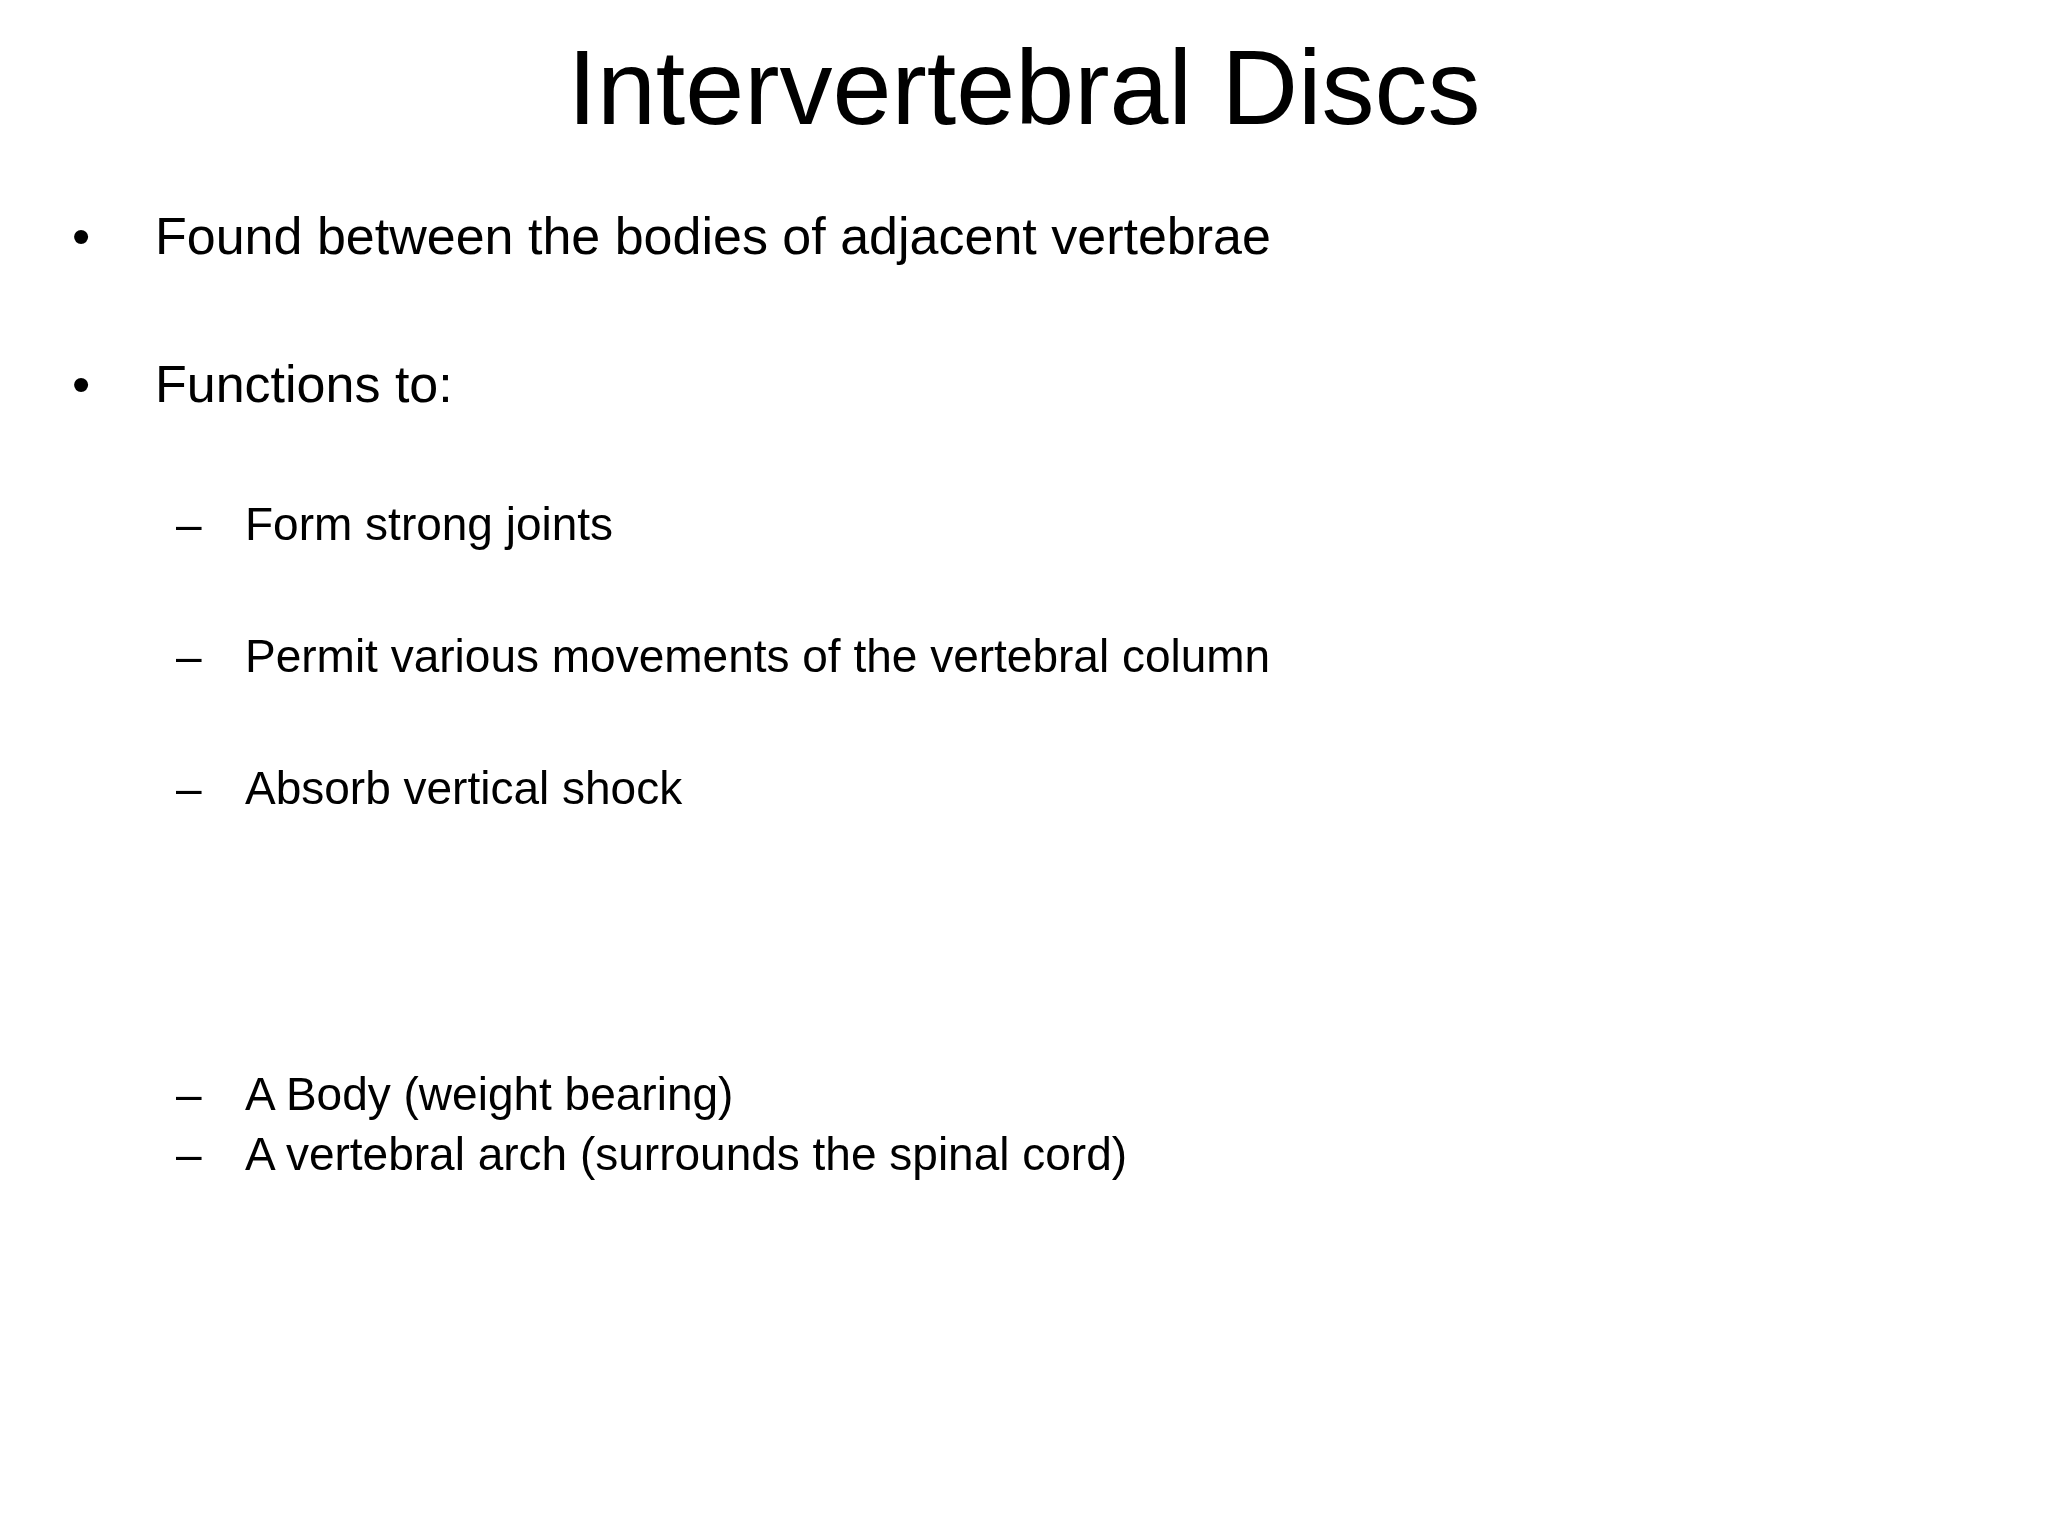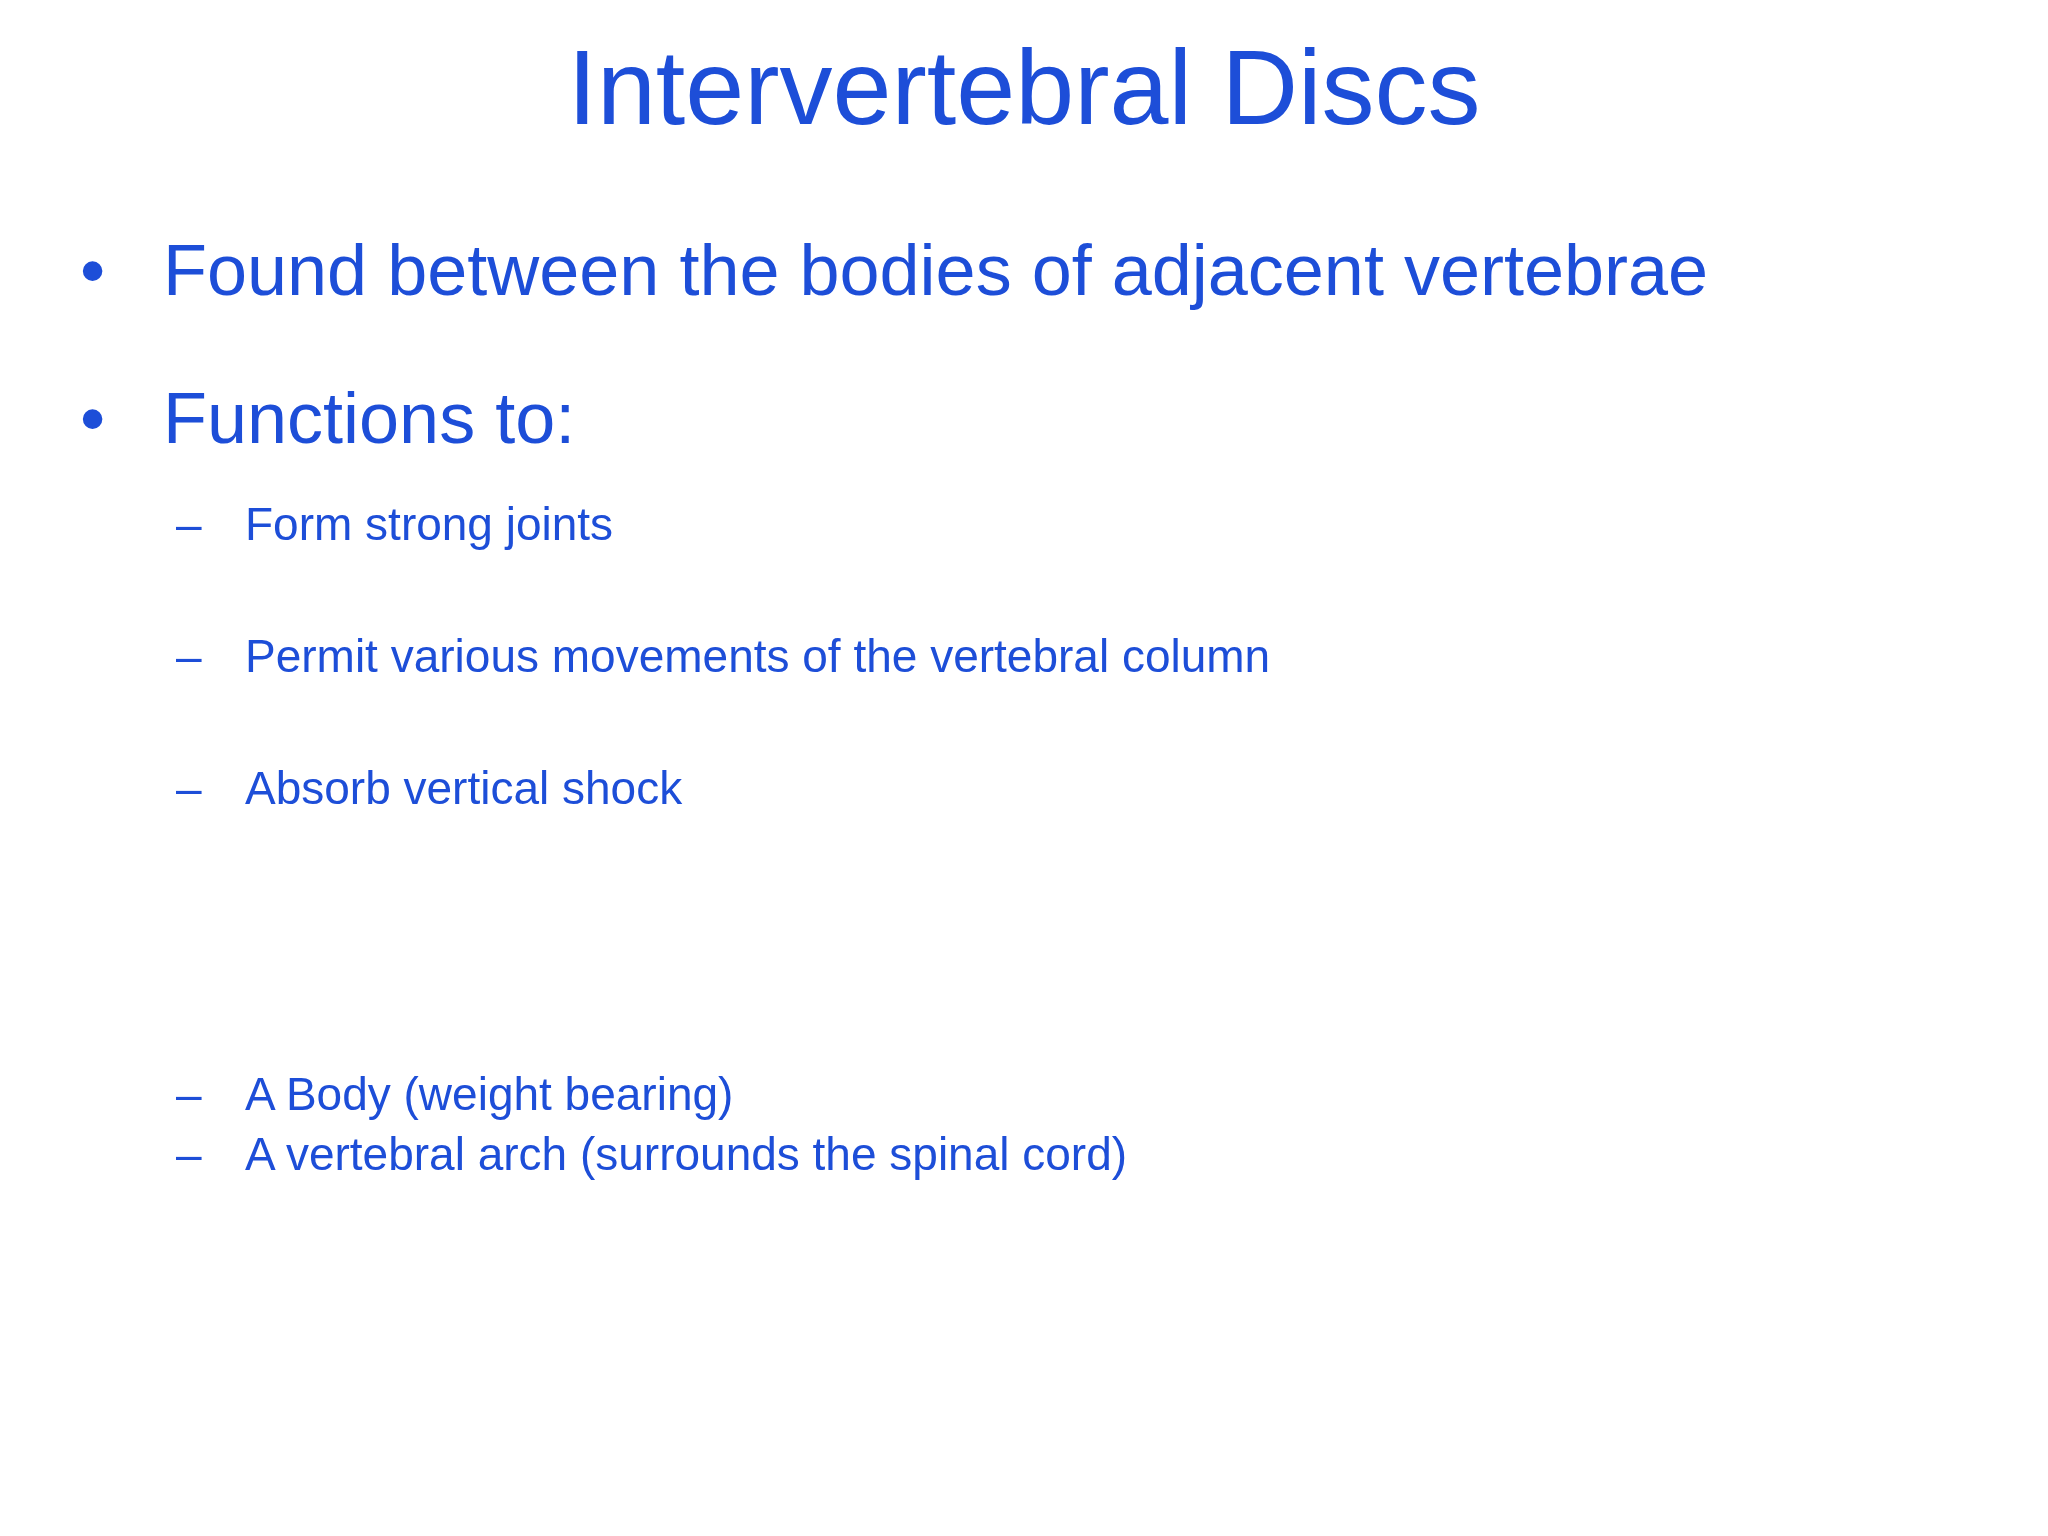--- a/index.html
+++ b/index.html
@@ -5,21 +5,21 @@
   html, body {
     margin: 0;
     padding: 0;
     background: #ffffff;
   }
   .slide {
     position: relative;
     width: 2048px;
     height: 1536px;
     background: #ffffff;
-    color: #1d4ed8;
+    color: #000000;
     font-family: "Liberation Sans", sans-serif;
     overflow: hidden;
   }
   .title {
     position: absolute;
     top: 34px;
     left: 0;
     width: 100%;
     margin: 0;
     text-align: center;
@@ -27,23 +27,22 @@
     font-weight: 400;
     line-height: 1;
     white-space: nowrap;
   }
   .line {
     position: absolute;
     line-height: 1;
     white-space: nowrap;
   }
   .l1 {
-    left: 80px;
-    font-size: 72px;
-    margin-top: 24px;
+    left: 72px;
+    font-size: 52px;
   }
   .l2 {
     left: 176px;
     font-size: 46px;
   }
   .marker {
     display: inline-block;
   }
   .l1 > .marker { width: 83px; }
   .l2 > .marker { width: 69px; }

